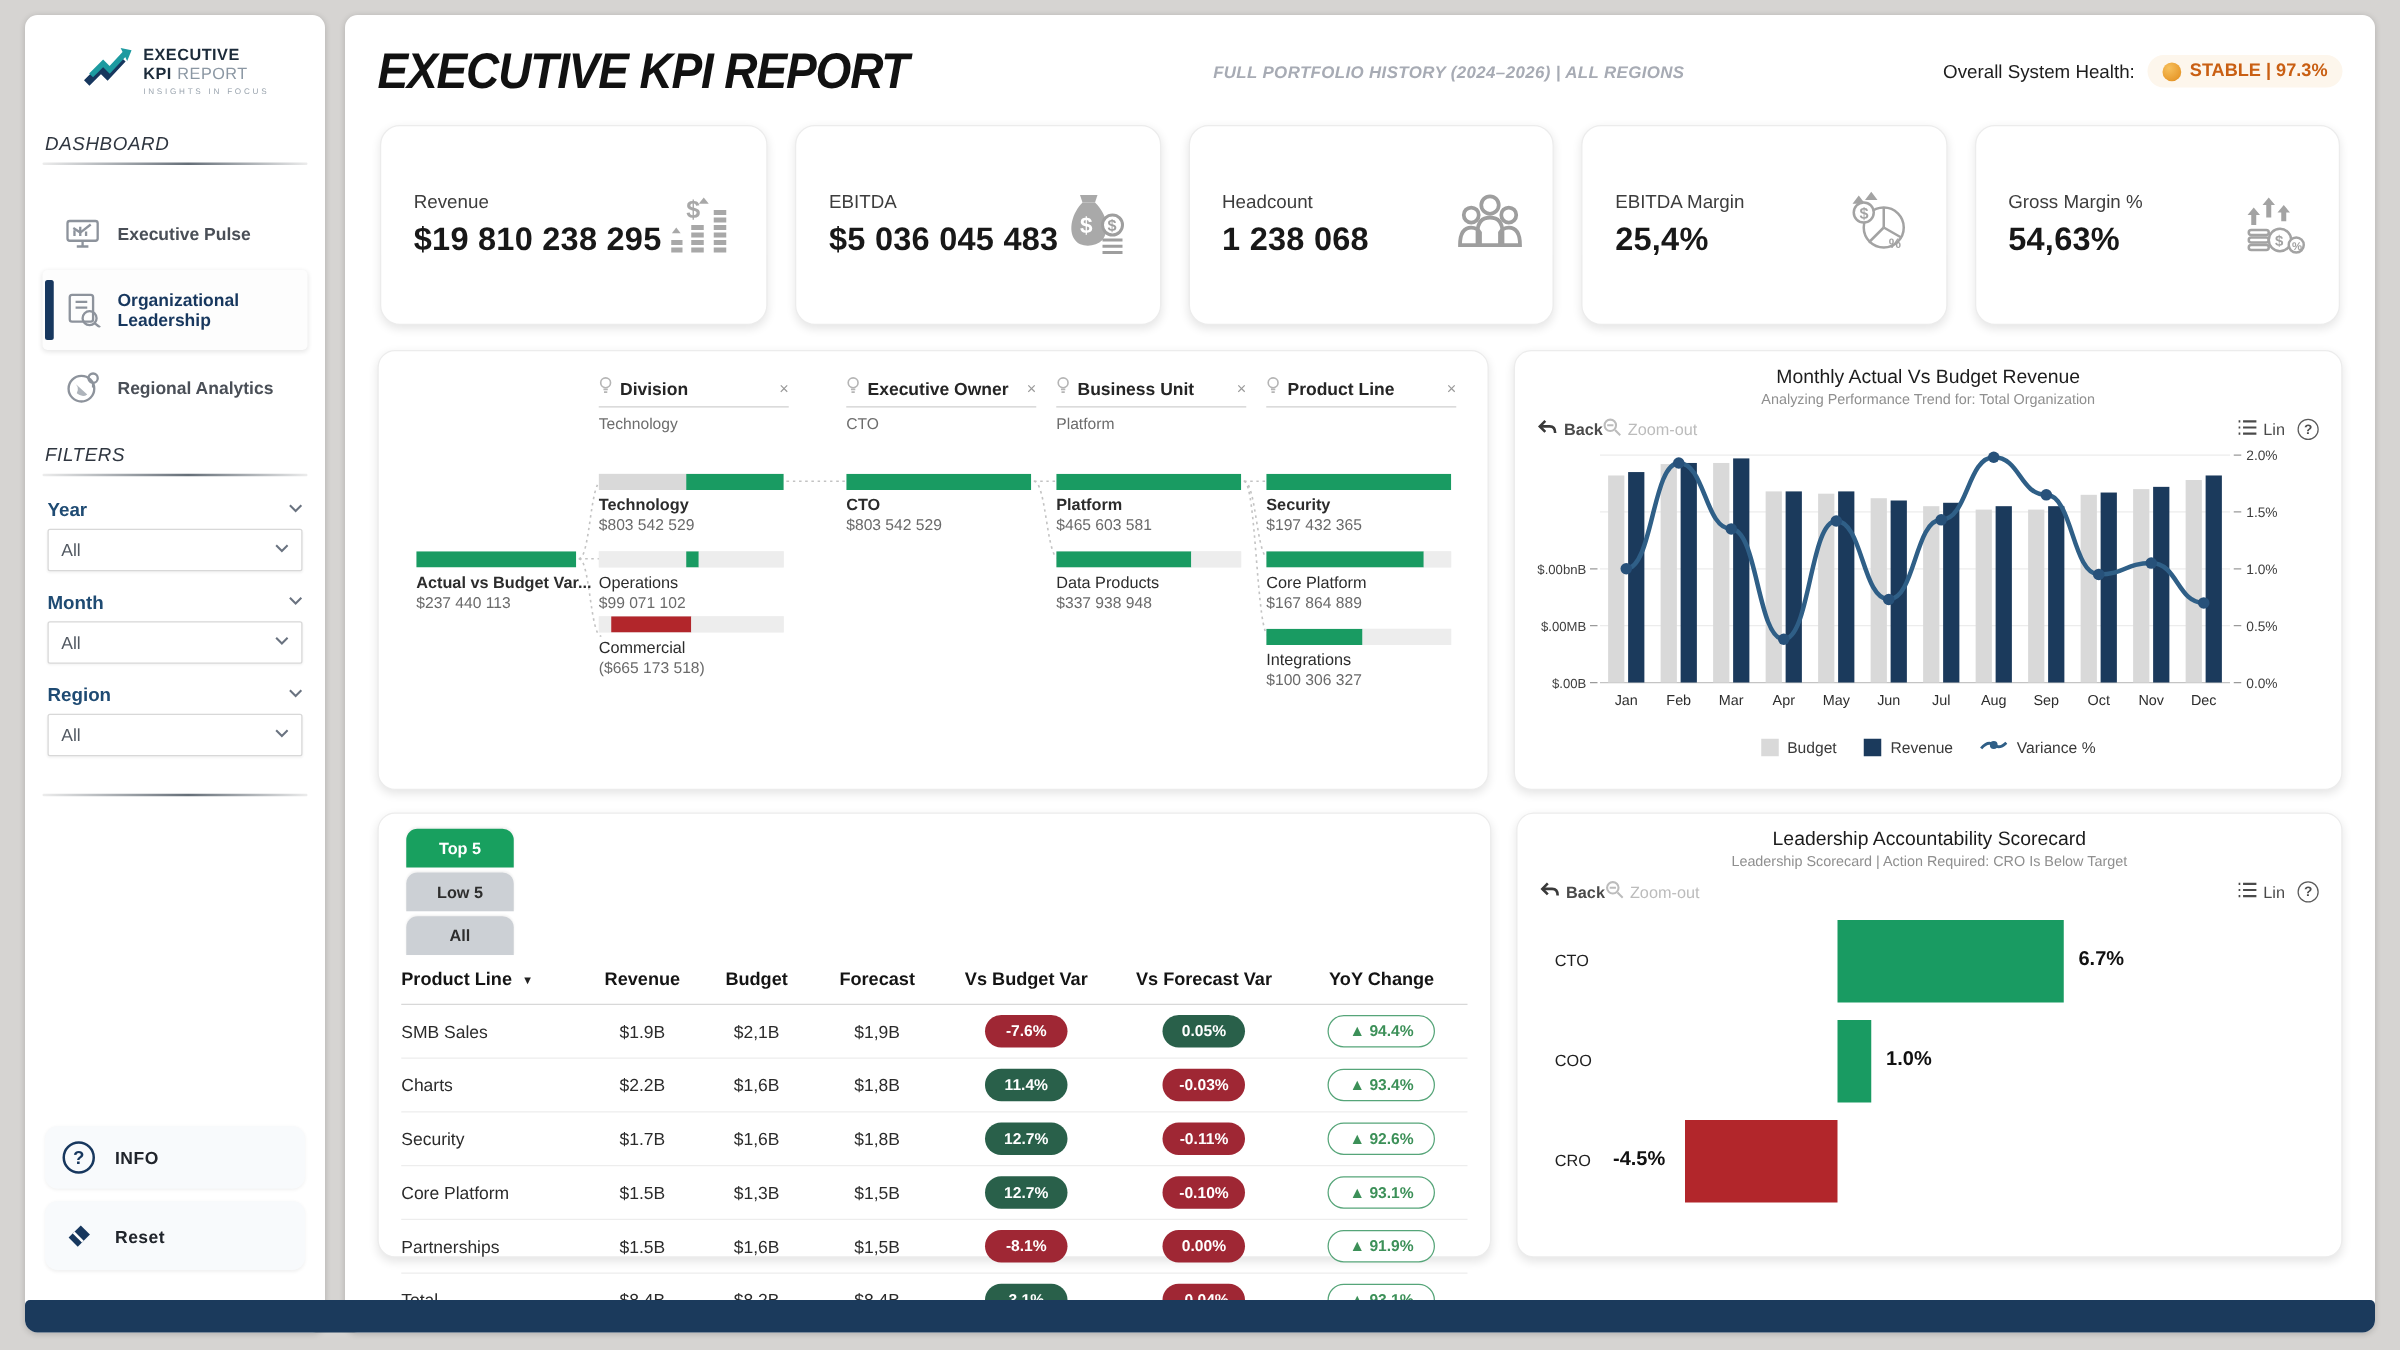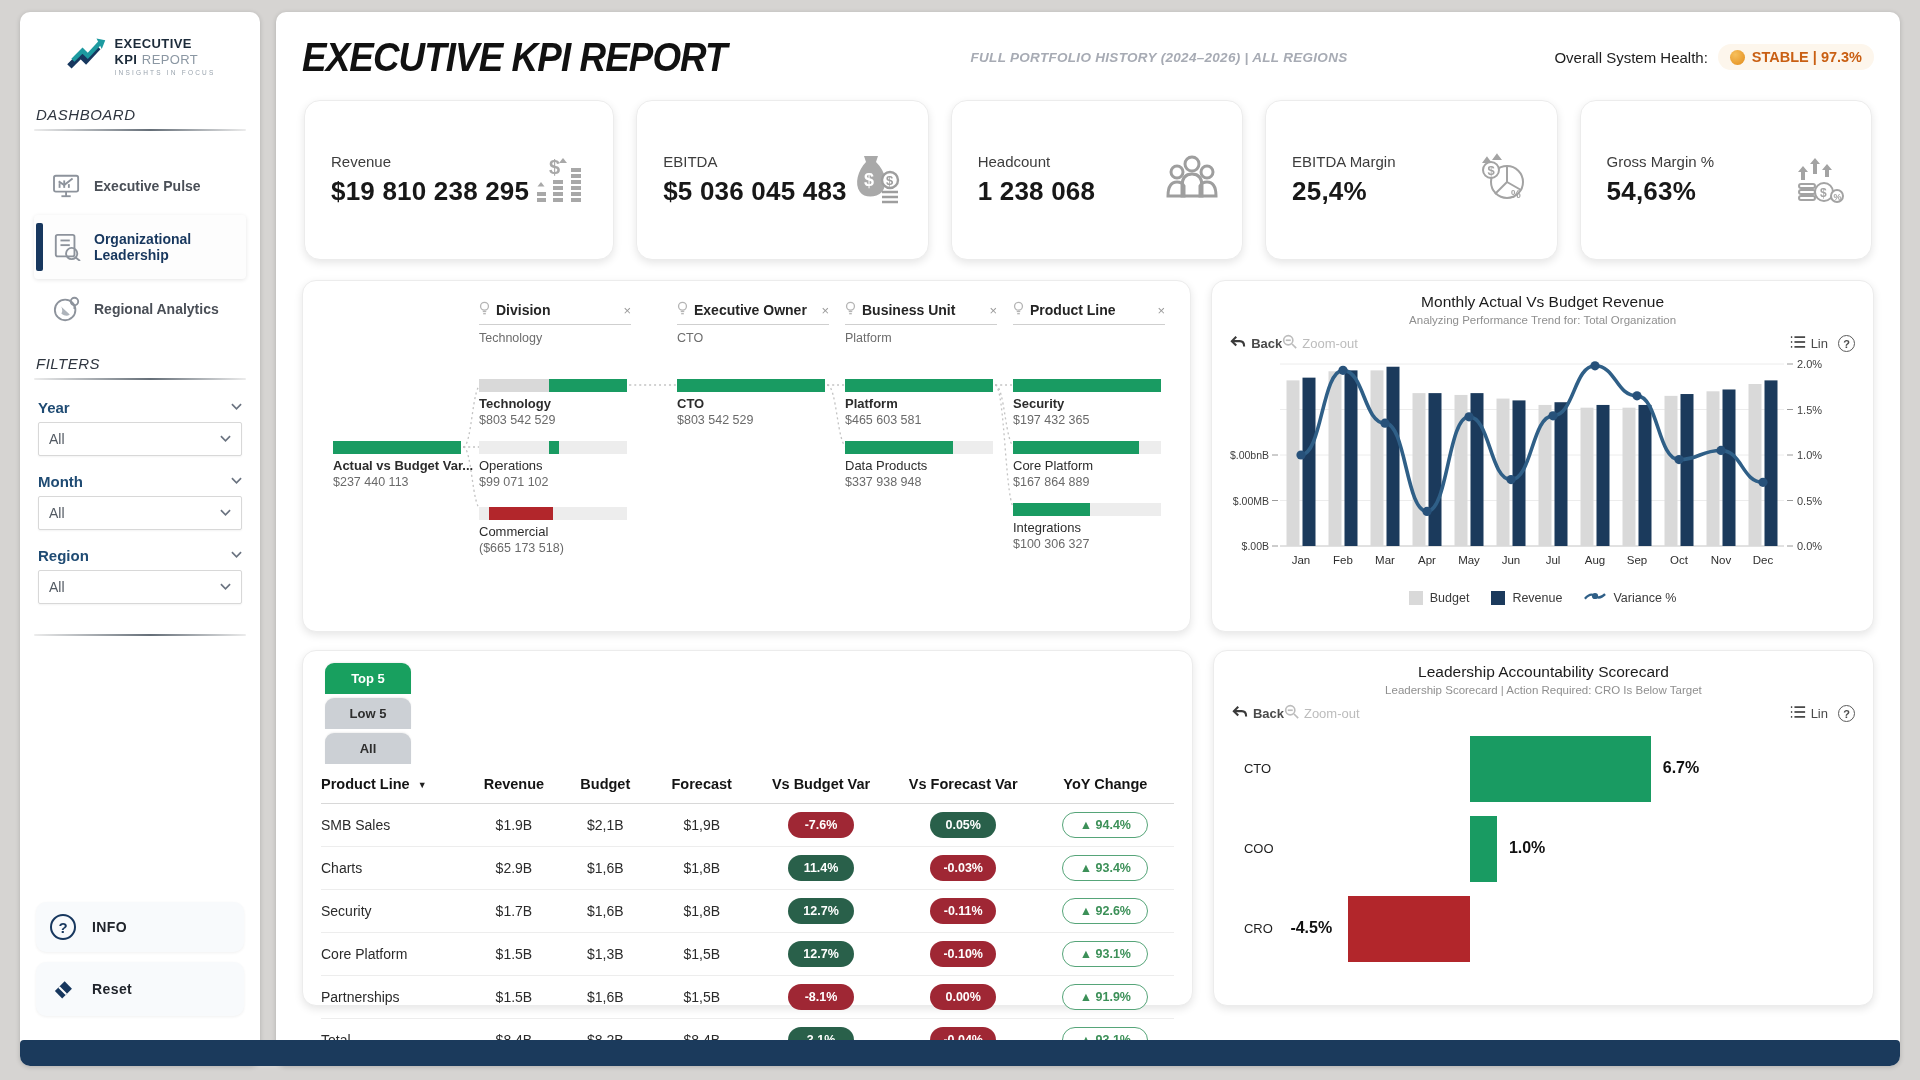--- a/index.html
+++ b/index.html
@@ -432,21 +432,21 @@
               </div>
               <div class="tnode" style="left: 160px; top: 72px; width: 148px;">
                 <div class="tbar">
                   <div style="width: 47%; background: rgb(237, 237, 237);"></div>
                   <div style="width: 7%; background: rgb(25, 155, 98);"></div>
                   <div style="width: 46%; background: rgb(237, 237, 237);"></div>
                 </div>
                 <div class="tlabel">Operations</div>
                 <div class="tvalue">$99 071 102</div>
               </div>
-              <div class="tnode" style="left: 160px; top: 138px; width: 148px;">
+              <div class="tnode" style="left: 160px; top: 124px; width: 148px;">
                 <div class="tbar">
                   <div style="width: 7%; background: rgb(237, 237, 237);"></div>
                   <div style="width: 43%; background: rgb(178, 38, 43);"></div>
                   <div style="width: 50%; background: rgb(237, 237, 237);"></div>
                 </div>
                 <div class="tlabel">Commercial</div>
                 <div class="tvalue">($665 173 518)</div>
               </div>
               <div class="tnode" style="left: 358px; top: 10px; width: 148px;">
                 <div class="tbar">
@@ -650,21 +650,21 @@
               <div class="td">SMB Sales</div>
               <div class="td c-center">$1.9B</div>
               <div class="td c-center">$2,1B</div>
               <div class="td c-center">$1,9B</div>
               <div class="c-center"><span class="pill red">-7.6%</span></div>
               <div class="c-center"><span class="pill green">0.05%</span></div>
               <div class="c-center"><span class="yoy">▲ 94.4%</span></div>
             </div>
             <div class="trow">
               <div class="td">Charts</div>
-              <div class="td c-center">$2.9B</div>
+              <div class="td c-center">$2.2B</div>
               <div class="td c-center">$1,6B</div>
               <div class="td c-center">$1,8B</div>
               <div class="c-center"><span class="pill green">11.4%</span></div>
               <div class="c-center"><span class="pill red">-0.03%</span></div>
               <div class="c-center"><span class="yoy">▲ 93.4%</span></div>
             </div>
             <div class="trow">
               <div class="td">Security</div>
               <div class="td c-center">$1.7B</div>
               <div class="td c-center">$1,6B</div>

